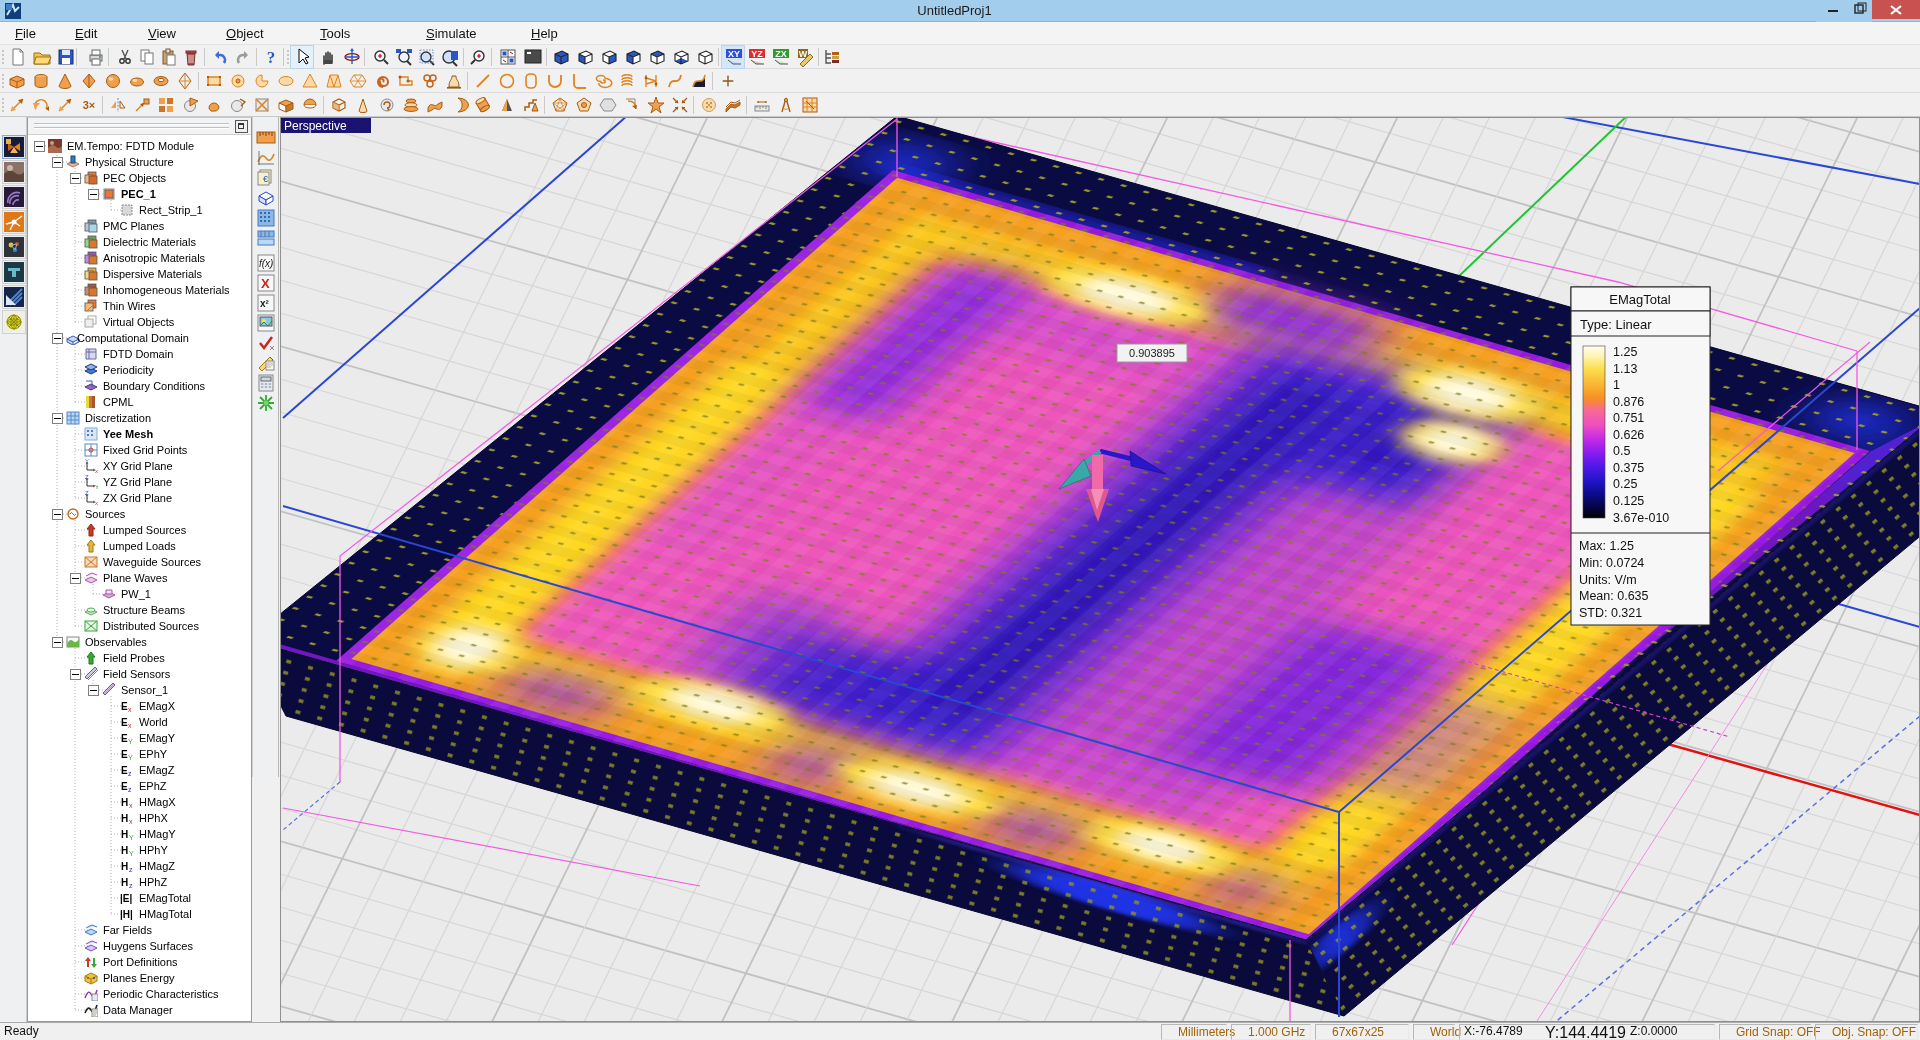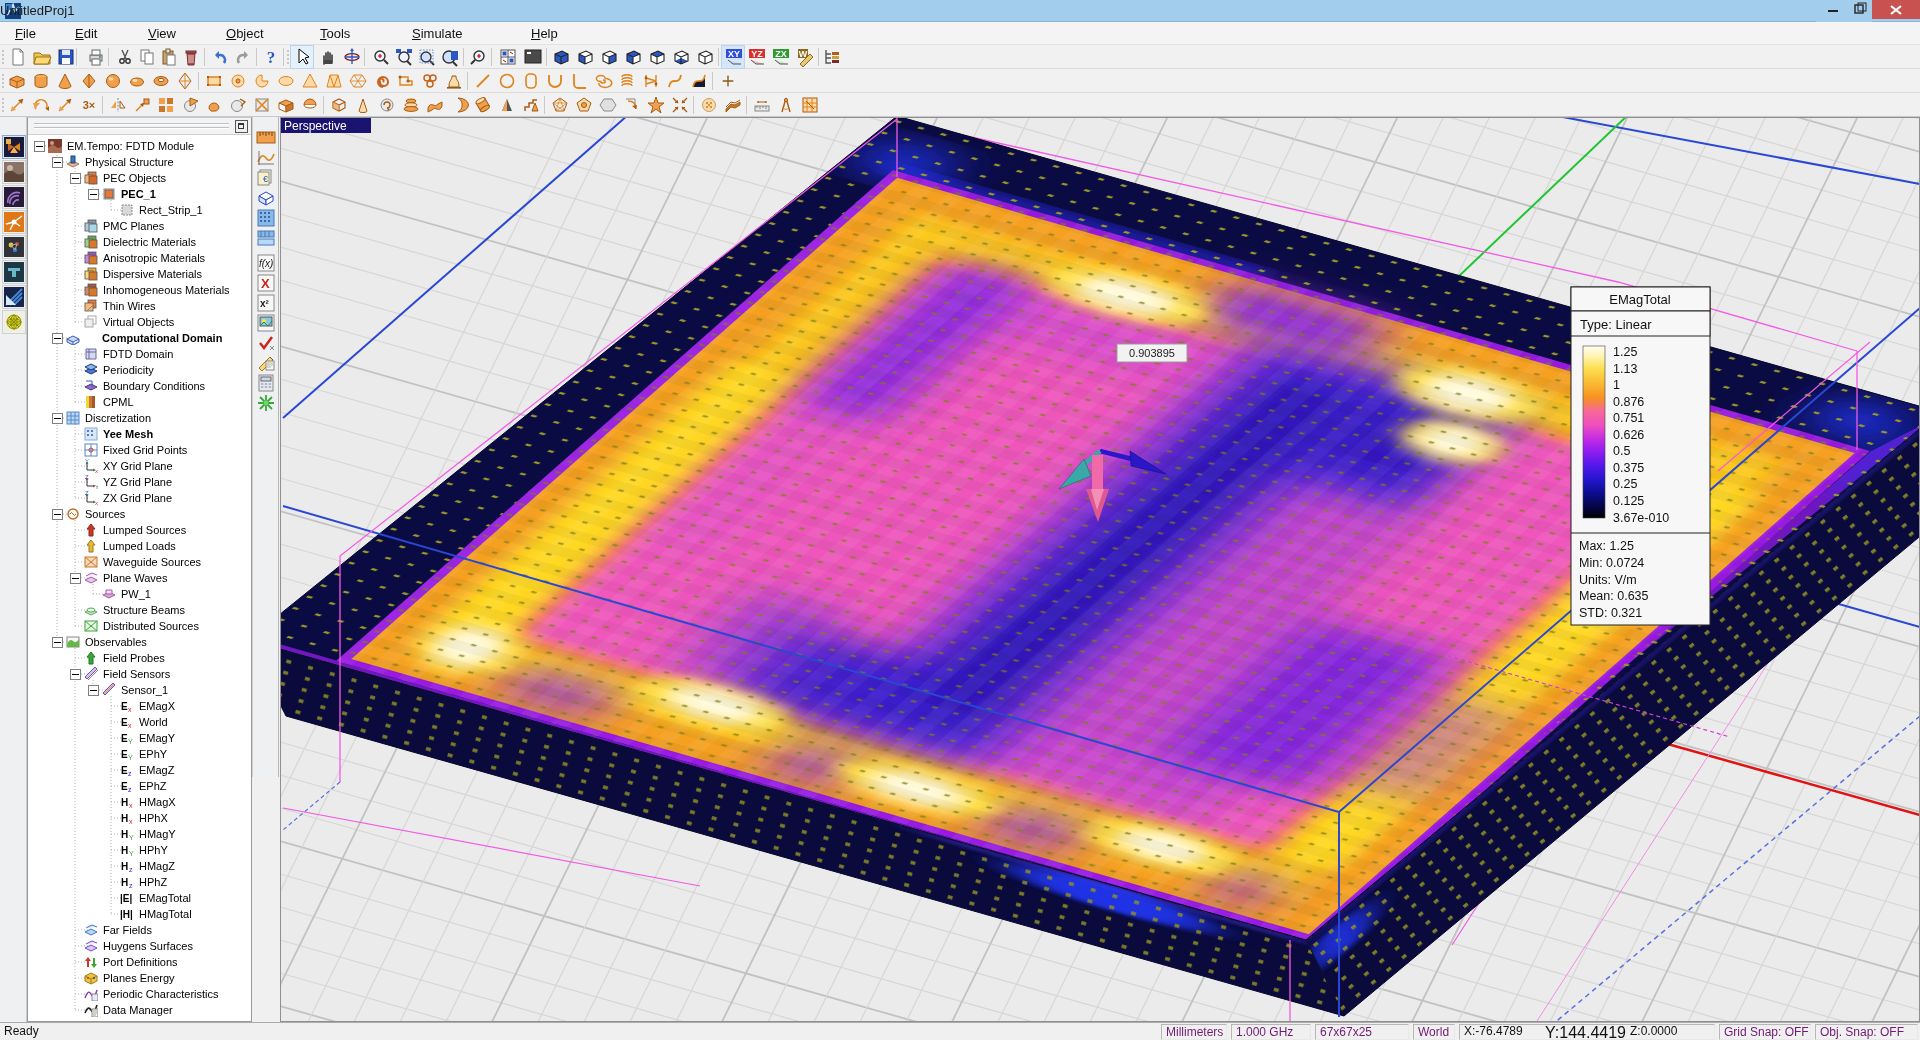--- a/index.html
+++ b/index.html
@@ -1,32 +1,32 @@
 <!DOCTYPE html>
 <html><head><meta charset="utf-8">
 <style>
 *{margin:0;padding:0;box-sizing:border-box}
 html,body{width:1920px;height:1040px;overflow:hidden;font-family:"Liberation Sans",sans-serif;background:#f0f0f0}
 .abs{position:absolute}
 #titlebar{position:absolute;left:0;top:0;width:1920px;height:22px;background:#a3cdec;border-bottom:1px solid #8ab6d9}
-#titlebar .title{position:absolute;left:0;right:11px;top:3px;font-size:13px;color:#1a1a1a}
+#titlebar .title{position:absolute;left:0;right:11px;top:3px;text-align:center;font-size:13px;color:#1a1a1a}
 #menubar{position:absolute;left:0;top:22px;width:1920px;height:23px;background:#f4f4f4;border-bottom:1px solid #e2e2e2}
 .menu{position:absolute;top:4px;font-size:13px;color:#111}
 #tb1{position:absolute;left:0;top:45px;width:1920px;height:24px;background:#f1f1f1;border-bottom:1px solid #dcdcdc}
 #tb2{position:absolute;left:0;top:69px;width:1920px;height:24px;background:#f1f1f1;border-bottom:1px solid #dcdcdc}
 #tb3{position:absolute;left:0;top:93px;width:1920px;height:24px;background:#f1f1f1;border-bottom:1px solid #c8c8c8}
 .ic{position:absolute;top:2px;width:20px;height:20px}
 .sep{position:absolute;top:3px;width:1px;height:18px;background:#c9c9c9}
 #modbar{position:absolute;left:0;top:117px;width:27px;height:905px;background:#eef0f2;border-right:1px solid #c9c9c9}
 #treepanel{position:absolute;left:27px;top:117px;width:225px;height:905px;background:#ffffff;border:1px solid #9a9a9a;border-top:1px solid #c9c9c9}
 #treehead{position:absolute;left:0px;top:0px;width:223px;height:17px;background:#f2f3f4;border-bottom:1px solid #d0d0d0}
 #strip2{position:absolute;left:252px;top:117px;width:27px;height:660px;background:#eef0f2;border-right:1px solid #b5b5b5;border-left:1px solid #d0d0d0}
 #viewport{position:absolute;left:280px;top:117px;width:1640px;height:905px;background:#ebebeb}
 #statusbar{position:absolute;left:0;top:1022px;width:1920px;height:18px;background:#f0f0f0;border-top:1px solid #ababab;font-size:12px;color:#111}
-.scell{position:absolute;top:1px;height:16px;border:1px solid #b7b7b7;border-right:1px solid #e8e8e8;border-bottom:1px solid #e8e8e8;padding:0px 4px;font-size:12px;color:#701a75;white-space:nowrap}
+.scell{position:absolute;top:1px;height:16px;border:1px solid #b7b7b7;border-right:1px solid #e8e8e8;border-bottom:1px solid #e8e8e8;padding:0px 16px;font-size:12px;color:#a16207;white-space:nowrap}
 .trow{position:absolute;font-size:11px;color:#000;white-space:nowrap}
 svg{display:block}
 </style></head><body>
 
 <div id="titlebar">
 <svg class="abs" style="left:5px;top:3px" width="16" height="16">
       <rect width="16" height="16" fill="#10407c"></rect>
       <path d="M2 12 L8 2 L10 8 L14 4" stroke="#cfe6ff" stroke-width="2" fill="none"></path>
       <rect x="1" y="1" width="6" height="6" fill="#3c7ec8"></rect>
     </svg>
@@ -39,21 +39,21 @@
       <rect x="56" y="0" width="48" height="19" fill="#c85250"></rect>
       <path d="M75 6 L85 14 M85 6 L75 14" stroke="#fff" stroke-width="2.2"></path>
     </svg>
 </div>
 <div id="menubar">
 <span class="menu" style="left:15px"><u>F</u>ile</span>
 <span class="menu" style="left:75px"><u>E</u>dit</span>
 <span class="menu" style="left:148px"><u>V</u>iew</span>
 <span class="menu" style="left:226px"><u>O</u>bject</span>
 <span class="menu" style="left:320px"><u>T</u>ools</span>
-<span class="menu" style="left:412px"><u>S</u>imulate</span>
+<span class="menu" style="left:426px"><u>S</u>imulate</span>
 <span class="menu" style="left:531px"><u>H</u>elp</span>
 </div>
 <div id="tb1">
 <svg class="ic" style="left:1px" width="6" height="20">
       <circle cx="2" cy="4" r="1" fill="#b8b8b8"></circle>
       <circle cx="2" cy="8" r="1" fill="#b8b8b8"></circle>
       <circle cx="2" cy="12" r="1" fill="#b8b8b8"></circle>
       <circle cx="2" cy="16" r="1" fill="#b8b8b8"></circle>
     </svg>
 <svg class="ic" style="left:8px" width="20" height="20" viewBox="0 0 20 20">
@@ -726,21 +726,21 @@
 <svg class="abs" style="left:56px;top:197px" width="14" height="14">
       <rect x="4" y="1" width="8" height="8" fill="none" stroke="#aaa"></rect>
       <rect x="1" y="4" width="8" height="8" fill="#eee" stroke="#aaa"></rect>
     </svg>
 <div class="trow" style="left:75px;top:198px;font-weight:normal">Virtual Objects</div>
 <div class="abs" style="left:24px;top:215px;width:11px;height:11px;border:1px solid #808080;background:#fff"></div>
 <div class="abs" style="left:26px;top:220px;width:7px;height:1px;background:#000"></div>
 <svg class="abs" style="left:38px;top:213px" width="14" height="14">
       <path d="M1 8 L7 5 L13 8 L7 11 Z M1 8 V11 L7 14 V11 M13 8 V11 L7 14" fill="#c8d8f0" stroke="#3858b8"></path>
     </svg>
-<div class="trow" style="left:74px;top:214px;font-weight:bold">Computational Domain</div>
+<div class="trow" style="left:49px;top:214px;font-weight:normal">Computational Domain</div>
 <svg class="abs" style="left:56px;top:229px" width="14" height="14">
       <path d="M2 2 h10 v10 h-10 z" fill="#d8d8e8" stroke="#6868a8"></path>
       <path d="M2 5 h10 M5 2 v10" stroke="#6868a8"></path>
     </svg>
 <div class="trow" style="left:75px;top:230px;font-weight:normal">FDTD Domain</div>
 <svg class="abs" style="left:56px;top:245px" width="14" height="14">
       <path d="M1 8 L7 5 L13 8 L7 11 Z" fill="#4878d8" stroke="#1c3878"></path>
       <path d="M1 4 L7 1 L13 4 L7 7 Z" fill="#88b8e8" stroke="#1c3878"></path>
     </svg>
 <div class="trow" style="left:75px;top:246px;font-weight:normal">Periodicity</div>

